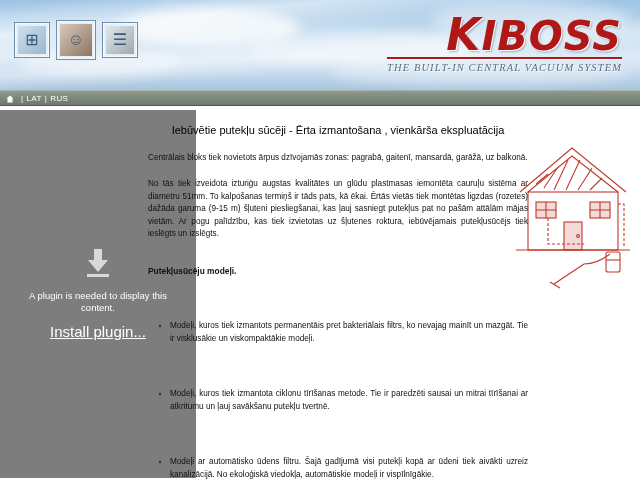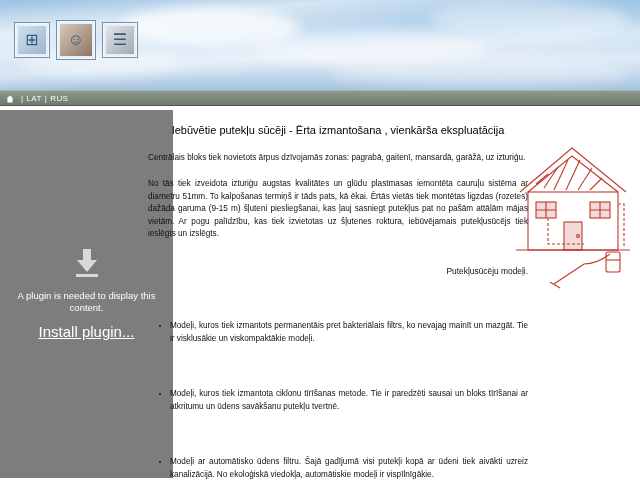--- a/index.html
+++ b/index.html
@@ -151,21 +151,21 @@
     width: 640px;
     height: 374px;
     background: #ffffff;
     box-sizing: border-box;
   }
 
   
   .plugin-panel {
     position: absolute;
     left: 0; top: 4px;
-    width: 173px;
+    width: 196px;
     height: 368px;
     background: #7d7d7d;
     color: #ffffff;
     display: flex;
     flex-direction: column;
     align-items: center;
     justify-content: center;
     text-align: center;
     font-size: 9.5px;
   }
@@ -200,22 +200,22 @@
     font-size: 11px;
     text-align: center;
     margin: 0 0 15px 0;
     color: #000;
   }
   .article p {
     margin: 0 0 14px 0;
     text-align: justify;
   }
   .section-head {
-    font-weight: normal;
-    text-align: right;
+    font-weight: bold;
+    text-align: left;
     font-size: 8.4px;
     margin: 24px 0 10px 0;
   }
   .bullets {
     margin: 0 0 14px 0;
     padding-left: 22px;
   }
   .bullets li {
     margin-bottom: 7px;
     text-align: justify;
@@ -251,20 +251,25 @@
     <div class="thumb t2 big">
       <div class="thumb-inner"></div>
       <span class="glyph">☺</span>
     </div>
     <div class="thumb t3">
       <div class="thumb-inner"></div>
       <span class="glyph">☰</span>
     </div>
   </div>
 
+  <div class="logo">
+    <div class="logo-text"><span class="k">K</span><span>IBOSS</span></div>
+    <div class="logo-rule"></div>
+    <div class="logo-sub">THE BUILT-IN CENTRAL VACUUM SYSTEM</div>
+  </div>
 </div>
 
 <div class="navbar">
   <span class="home-icon">
     <svg width="8" height="8" viewBox="0 0 8 8" aria-hidden="true">
       <path d="M4 0.5 L7.5 3.5 L6.5 3.5 L6.5 7.5 L1.5 7.5 L1.5 3.5 L0.5 3.5 Z" fill="#ffffff"></path>
     </svg>
   </span>
   <span class="nav-sep">|</span>
   <a href="#">LAT</a>
@@ -322,27 +327,27 @@
         <rect x="22" y="68" width="20" height="16"></rect>
         <rect x="76" y="68" width="20" height="16"></rect>
         <rect x="50" y="88" width="18" height="28"></rect>
       </g>
     </svg>
   </div>
 
   <div class="article">
     <div class="title">Iebūvētie putekļu sūcēji  -  Ērta izmantošana , vienkārša ekspluatācija</div>
 
-    <p>Centrālais bloks  tiek novietots ārpus dzīvojamās zonas:  pagrabā, gaitenī, mansardā, garāžā, uz izturiģu.</p>
+    <p>Centrālais bloks  tiek novietots ārpus dzīvojamās zonas:  pagrabā, gaitenī, mansardā, garāžā, uz balkonā.</p>
     <p>No tās tiek izveidota izturiģu  augstas kvalitātes  un glūdu plastmasas iemontēta cauruļu sistēma ar diametru 51mm. To kalpošanas termiņš ir tāds pats, kā ēkai. Ērtās vietās tiek montētas ligzdas (rozetes) dažāda garuma (9-15 m) šļuteni piesliegšanai, kas ļauj sasniegt putekļus pat no pašām attālām mājas vietām. Ar pogu palīdzību, kas tiek izvietotas uz šļutenes roktura, iebūvējamais putekļusūcējs tiek ieslēgts un izslēgts.</p>
 
     <div class="section-head">Putekļusūcēju modeļi.</div>
 
     <ul class="bullets">
       <li>Modeļi, kuros tiek izmantots permanentāis pret bakteriālais filtrs, ko nevajag mainīt un mazgāt. Tie ir visklusākie un viskompaktākie modeļi.</li>
-      <li>Modeļi, kuros tiek izmantota ciklonu tīrīšanas metode. Tie ir paredzēti sausai un bloks tīrīšanai ar atkritumu un ūdens savākšanu putekļu tvertnē.</li>
+      <li>Modeļi, kuros tiek izmantota ciklonu tīrīšanas metode. Tie ir paredzēti sausai un mitrai tīrīšanai ar atkritumu un ļauj savākšanu putekļu tvertnē.</li>
       <li>Modeļi ar automātisko ūdens filtru. Šajā gadījumā visi putekļi kopā ar ūdeni tiek aivākti uzreiz kanalizācijā. No ekoloģiskā viedokļa, automātiskie modeļi ir vispīlnīgākie.</li>
     </ul>
 
     <p>DRAINVAC piedāvā visas nepieciešamas papildus ierīces kvalitatīvai kopšanai: dažādu garumu tīrīšanas šļutenes, turbosukas, kamīņu, būvniecības dubļu un ūdeņu tīrīšanas separatoru, datora tīrīšanas komplektus un citas.</p>
   </div>
 
 </div>
 
 </body></html>

